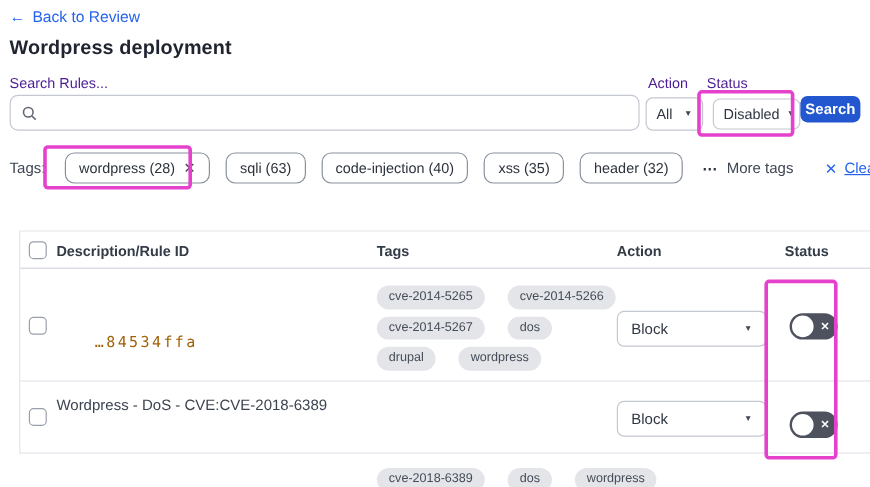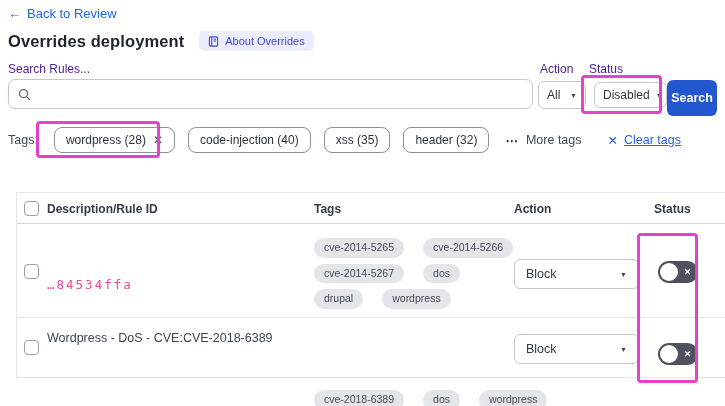--- a/index.html
+++ b/index.html
@@ -42,21 +42,21 @@
     font-family: "Liberation Sans", sans-serif; color: #374151; background: transparent;
   }
   .dropdown {
     background: #fff;
     border: 1px solid #c3c8d1; border-radius: 6px;
     display: flex; align-items: center; justify-content: space-between;
     font-size: 12px; color: #303743; padding: 0 8px; gap: 6px; cursor: pointer;
   }
   .caret { font-size: 7px; color: #3f4754; line-height: 1; }
   .btn-search {
-    left: 667px; top: 80px; width: 50px; height: 36px;
+    left: 667px; top: 80px; width: 50px; height: 22px;
     background: #2257cf; color: #fff; border: none; border-radius: 6px;
     font-size: 12.5px; font-weight: 600; font-family: "Liberation Sans", sans-serif;
     cursor: pointer;
   }
 
   
   .tags-bar { left: 8px; top: 127px; display: flex; align-items: center; height: 26px; }
   .tags-label { font-size: 12.5px; color: #3f4754; margin-right: 16px; }
   .tag-pill {
     display: flex; align-items: center; gap: 7px;
@@ -91,21 +91,21 @@
   .t-row1 { height: 94px; border-bottom: 1px solid #e2e5ea; }
   .t-row2 { height: 59px; }
   .col-desc { left: 30px; } .col-tags { left: 297px; } .col-action { left: 497px; } .col-status { left: 637px; }
   .checkbox {
     left: 7px; width: 15px; height: 15px;
     border: 1px solid #989fab; border-radius: 4px; background: #fff; cursor: pointer;
   }
   .desc-title { font-size: 12.5px; color: #3c4450; white-space: nowrap; }
   .rule-id {
     font-family: "DejaVu Sans Mono", monospace;
-    font-size: 12.5px; letter-spacing: 2px; color: #ec4899;
+    font-size: 12.5px; letter-spacing: 2px; color: #a16207; margin-left: 32px;
   }
   .row-tags { display: flex; flex-wrap: wrap; gap: 6px 19px; }
   .row-tags.nowrap { flex-wrap: nowrap; }
   .gray-pill {
     background: #e3e5e9; color: #454d59;
     font-size: 10.5px; padding: 4px 10px; border-radius: 10px;
     white-space: nowrap; line-height: 1.1;
   }
   .action-select {
     width: 125px; height: 30px;
@@ -141,32 +141,21 @@
 </style>
 </head>
 <body>
 
 <a class="abs back-link">
   <span>←</span>
   <span>Back to Review</span>
 </a>
 
 <div class="abs title-row">
-  <h1 class="page-title">Overrides deployment</h1>
-  <div class="about-badge">
-    <span>
-      <svg width="11" height="11" viewBox="0 0 12 12" fill="none" stroke="#4946d4" stroke-width="1.2">
-        <rect x="1.5" y="1" width="9" height="10" rx="1.5"></rect>
-        <line x1="4" y1="1.2" x2="4" y2="10.8"></line>
-        <line x1="6" y1="3.5" x2="8.7" y2="3.5"></line>
-        <line x1="6" y1="5.5" x2="8.7" y2="5.5"></line>
-      </svg>
-    </span>
-    <span>About Overrides</span>
-  </div>
+  <h1 class="page-title">Wordpress deployment</h1>
 </div>
 
 <div class="abs field-label" style="left:8px; top:62px;">Search Rules...</div>
 <div class="abs field-label" style="left:540px; top:62px;">Action</div>
 <div class="abs field-label" style="left:589px; top:62px;">Status</div>
 
 <div class="abs search-box">
   <span>
     <svg width="13" height="13" viewBox="0 0 14 14" fill="none" stroke="#5f6670" stroke-width="1.4">
       <circle cx="6" cy="6" r="4.3"></circle>
@@ -186,20 +175,23 @@
   <span class="caret">▼</span>
 </div>
 
 <button class="abs btn-search">Search</button>
 
 <div class="abs tags-bar">
   <span class="tags-label">Tags:</span>
   <span class="tag-pill">
     <span>wordpress (28)</span>
     <span class="pill-x">✕</span>
+  </span>
+  <span class="tag-pill">
+    <span>sqli (63)</span>
   </span>
   <span class="tag-pill">
     <span>code-injection (40)</span>
   </span>
   <span class="tag-pill">
     <span>xss (35)</span>
   </span>
   <span class="tag-pill">
     <span>header (32)</span>
   </span>

